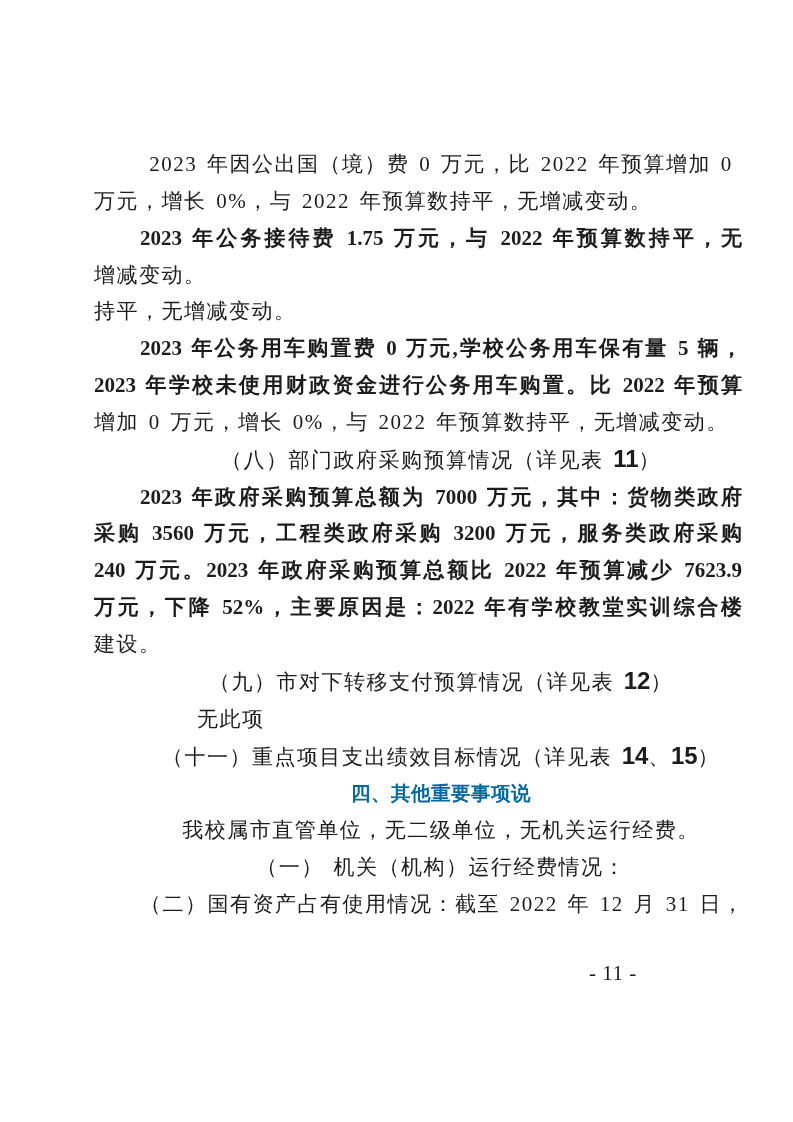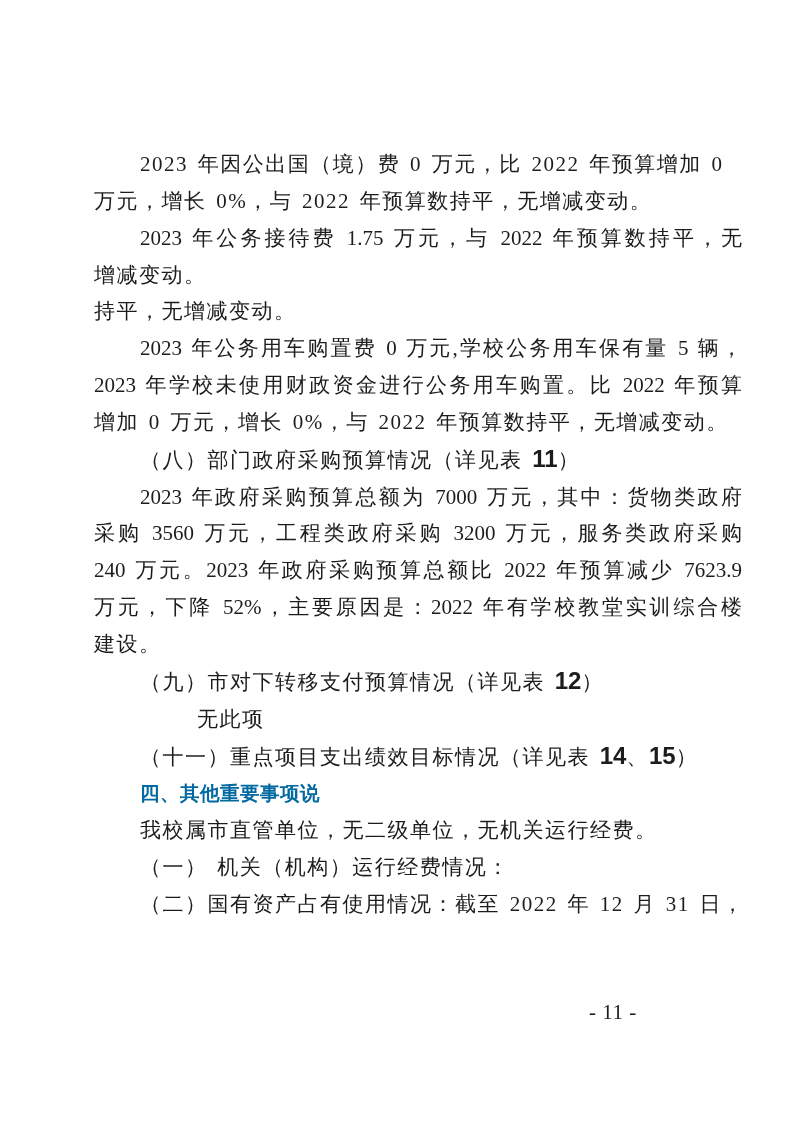--- a/index.html
+++ b/index.html
@@ -29,40 +29,41 @@
     word-spacing: 3px;
     white-space: nowrap;
     text-align: left;
   }
   .line.j {
     white-space: normal;
     letter-spacing: 0;
     word-spacing: 2px;
     text-align: justify;
     text-align-last: justify;
+    font-weight: bold;
   }
-  .line.ind { padding-left: 46px; }
+  .line.ind { padding-left: 46px; text-align: center; }
   .line.deep { padding-left: 103px; }
   .line.hd {
     font-family: "Liberation Sans", sans-serif;
     font-weight: bold;
     font-size: 19.5px;
     letter-spacing: 0.5px;
     color: #0369a1;
   }
   .sd {
     font-family: "Liberation Sans", sans-serif;
     font-weight: 600;
     font-size: 24px;
     letter-spacing: 0;
   }
   .pagenum {
     position: absolute;
     left: 589px;
-    top: 1000px;
+    top: 961px;
     font-size: 21px;
     letter-spacing: 0.5px;
     color: #1c1c1c;
     font-family: "Liberation Serif", serif;
   }
 </style>
 </head>
 <body>
 
 <div class="page">

